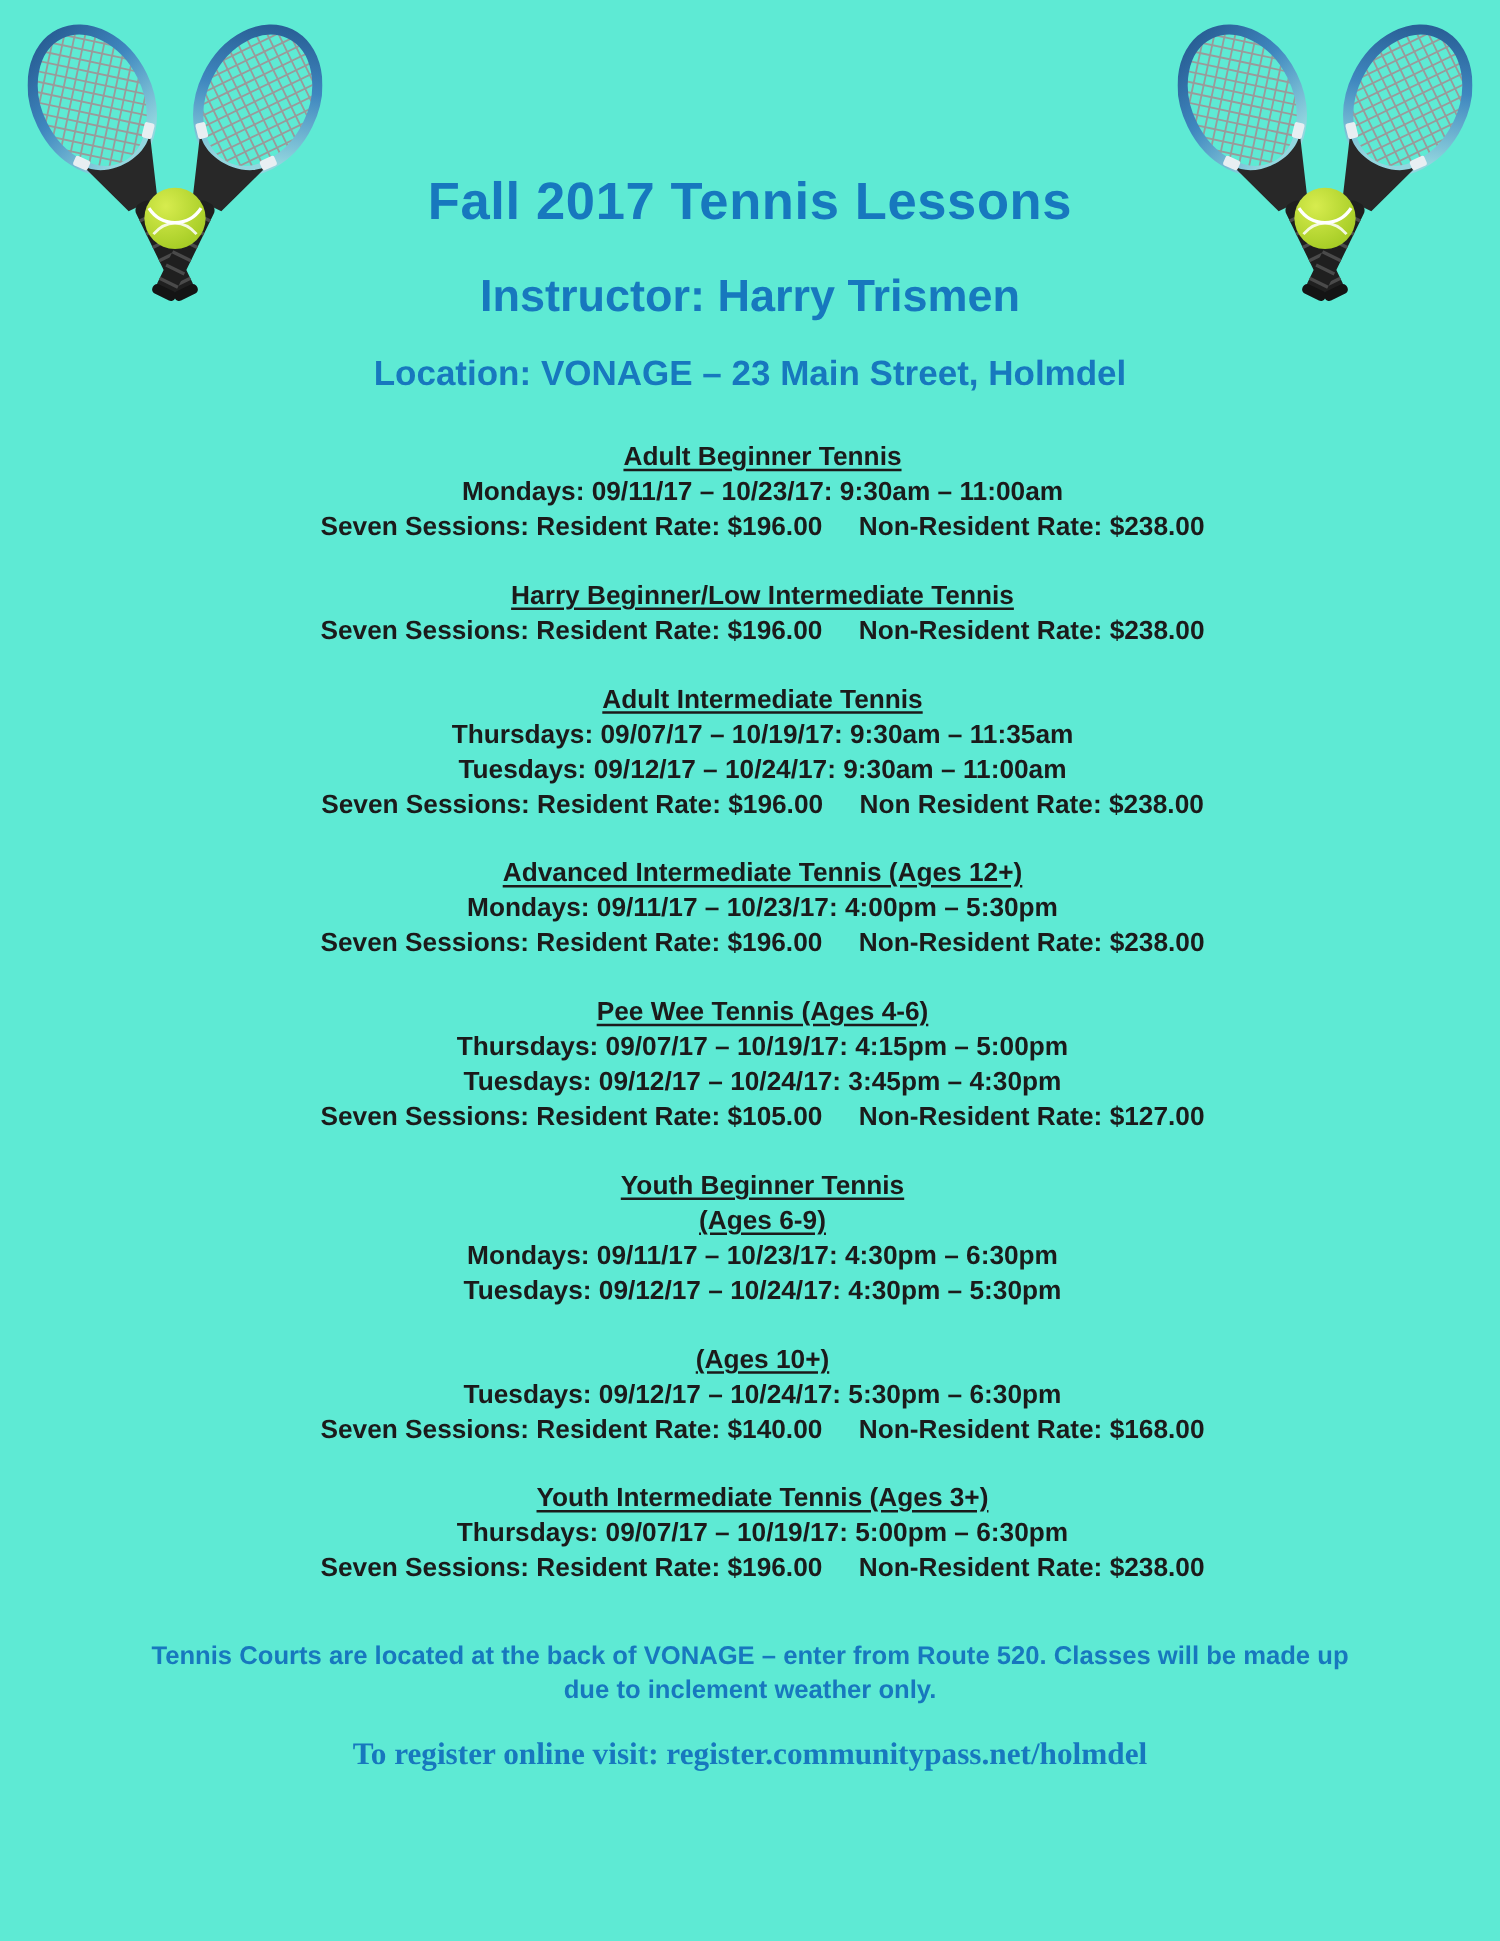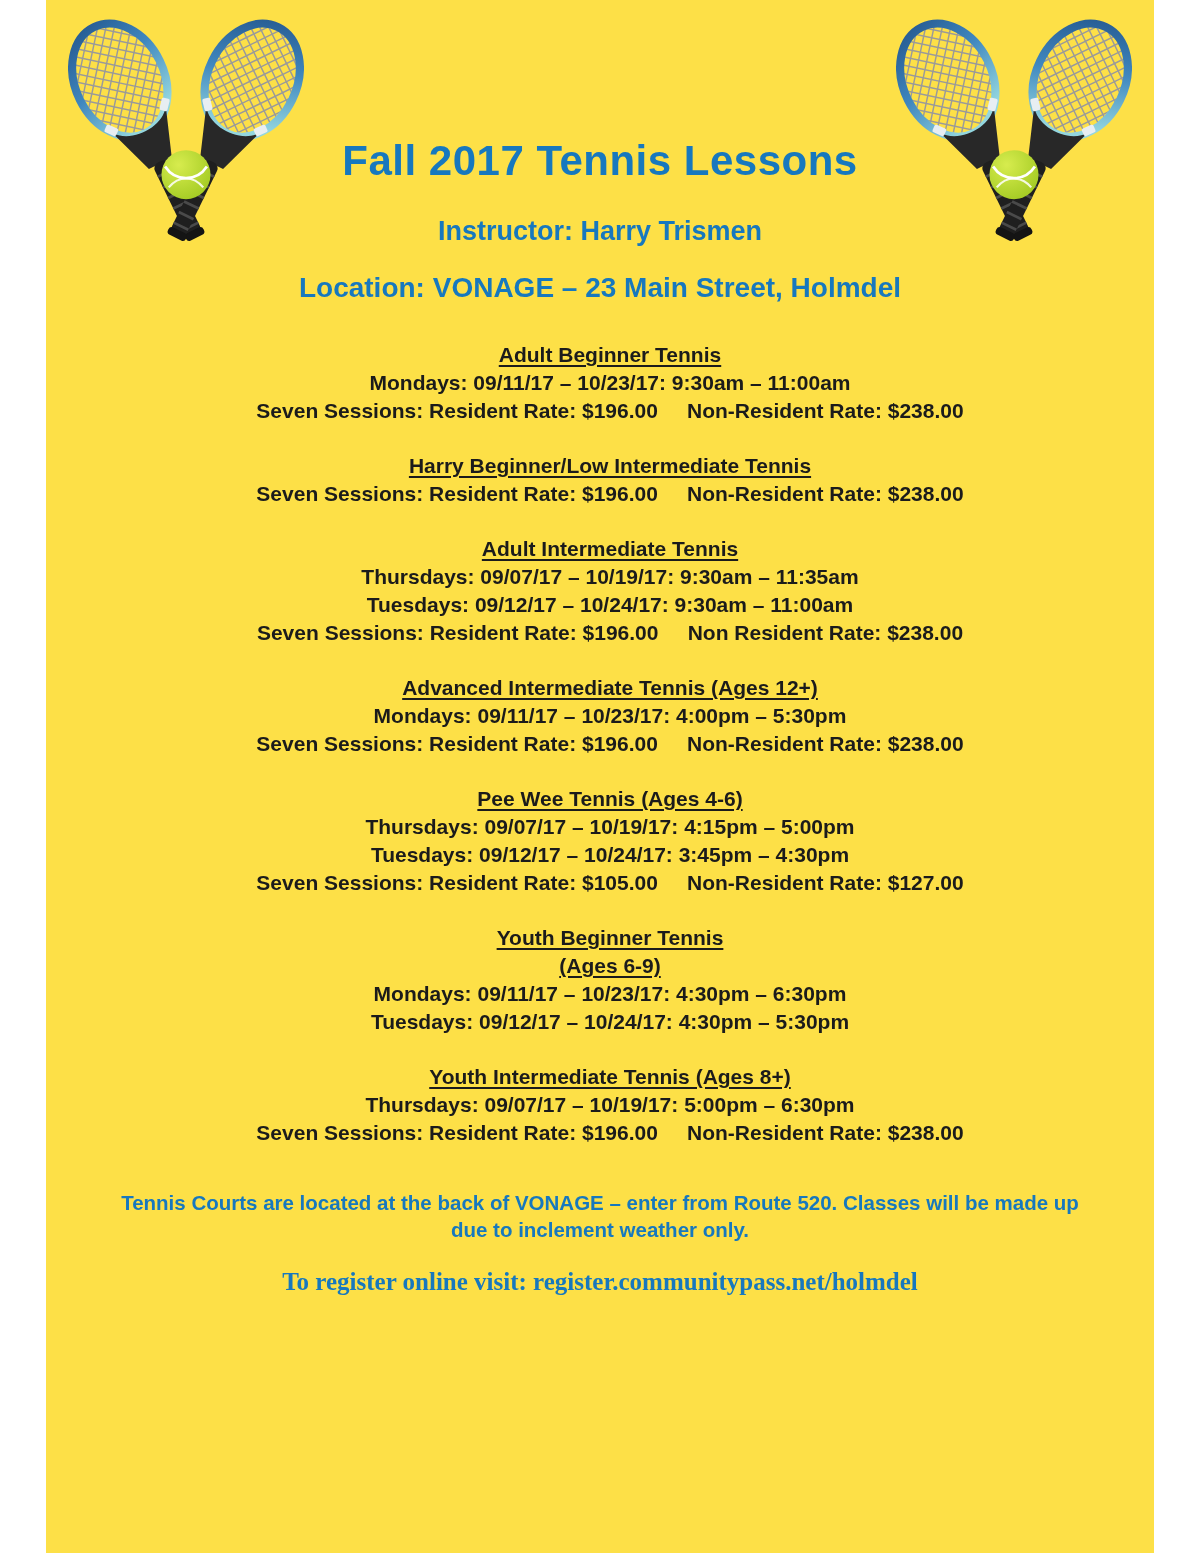--- a/index.html
+++ b/index.html
@@ -1,24 +1,24 @@
 <!DOCTYPE html>
 <html><head>
 <meta charset="utf-8">
 <style>
   * { margin: 0; padding: 0; box-sizing: border-box; }
   html, body { background: #ffffff; }
   body { font-family: "Liberation Sans", "DejaVu Sans", sans-serif; }
 
   .page {
     position: relative;
-    width: 1108px;
+    width: 1200px;
     height: 1553px;
     margin: 0 auto;
-    background: #fde047;
+    background: #5eead4;
     overflow: hidden;
   }
 
   .racket-art {
     position: absolute;
     top: 14px;
     width: 236px;
     height: 236px;
   }
   .racket-art.left  { left: 22px; }
@@ -28,21 +28,21 @@
   .title {
     color: #1778BE;
     font-size: 42px;
     font-weight: 700;
     letter-spacing: 0.5px;
     line-height: 1;
   }
   .instructor {
     margin-top: 34px;
     color: #1778BE;
-    font-size: 27px;
+    font-size: 36px;
     font-weight: 700;
   }
   .location {
     margin-top: 25px;
     color: #1778BE;
     font-size: 28px;
     font-weight: 700;
   }
 
   .sections { margin-top: 37px; text-align: center; }
@@ -173,23 +173,28 @@
       <div class="line">Seven Sessions: Resident Rate: $105.00     Non-Resident Rate: $127.00</div>
     </div>
 
     <div class="section">
       <div class="section-title">Youth Beginner Tennis</div>
       <div class="section-title">(Ages 6-9)</div>
       <div class="line">Mondays: 09/11/17 – 10/23/17: 4:30pm – 6:30pm</div>
       <div class="line">Tuesdays: 09/12/17 – 10/24/17: 4:30pm – 5:30pm</div>
     </div>
 
-
-    <div class="section">
-      <div class="section-title">Youth Intermediate Tennis (Ages 8+)</div>
+    <div class="section">
+      <div class="section-title">(Ages 10+)</div>
+      <div class="line">Tuesdays: 09/12/17 – 10/24/17: 5:30pm – 6:30pm</div>
+      <div class="line">Seven Sessions: Resident Rate: $140.00     Non-Resident Rate: $168.00</div>
+    </div>
+
+    <div class="section">
+      <div class="section-title">Youth Intermediate Tennis (Ages 3+)</div>
       <div class="line">Thursdays: 09/07/17 – 10/19/17: 5:00pm – 6:30pm</div>
       <div class="line">Seven Sessions: Resident Rate: $196.00     Non-Resident Rate: $238.00</div>
     </div>
 
   </div>
 
   <div class="footer">
     <div class="footer-note">Tennis Courts are located at the back of VONAGE – enter from Route 520. Classes will be made up due to inclement weather only.</div>
     <div class="footer-register">To register online visit: register.communitypass.net/holmdel</div>
   </div>

